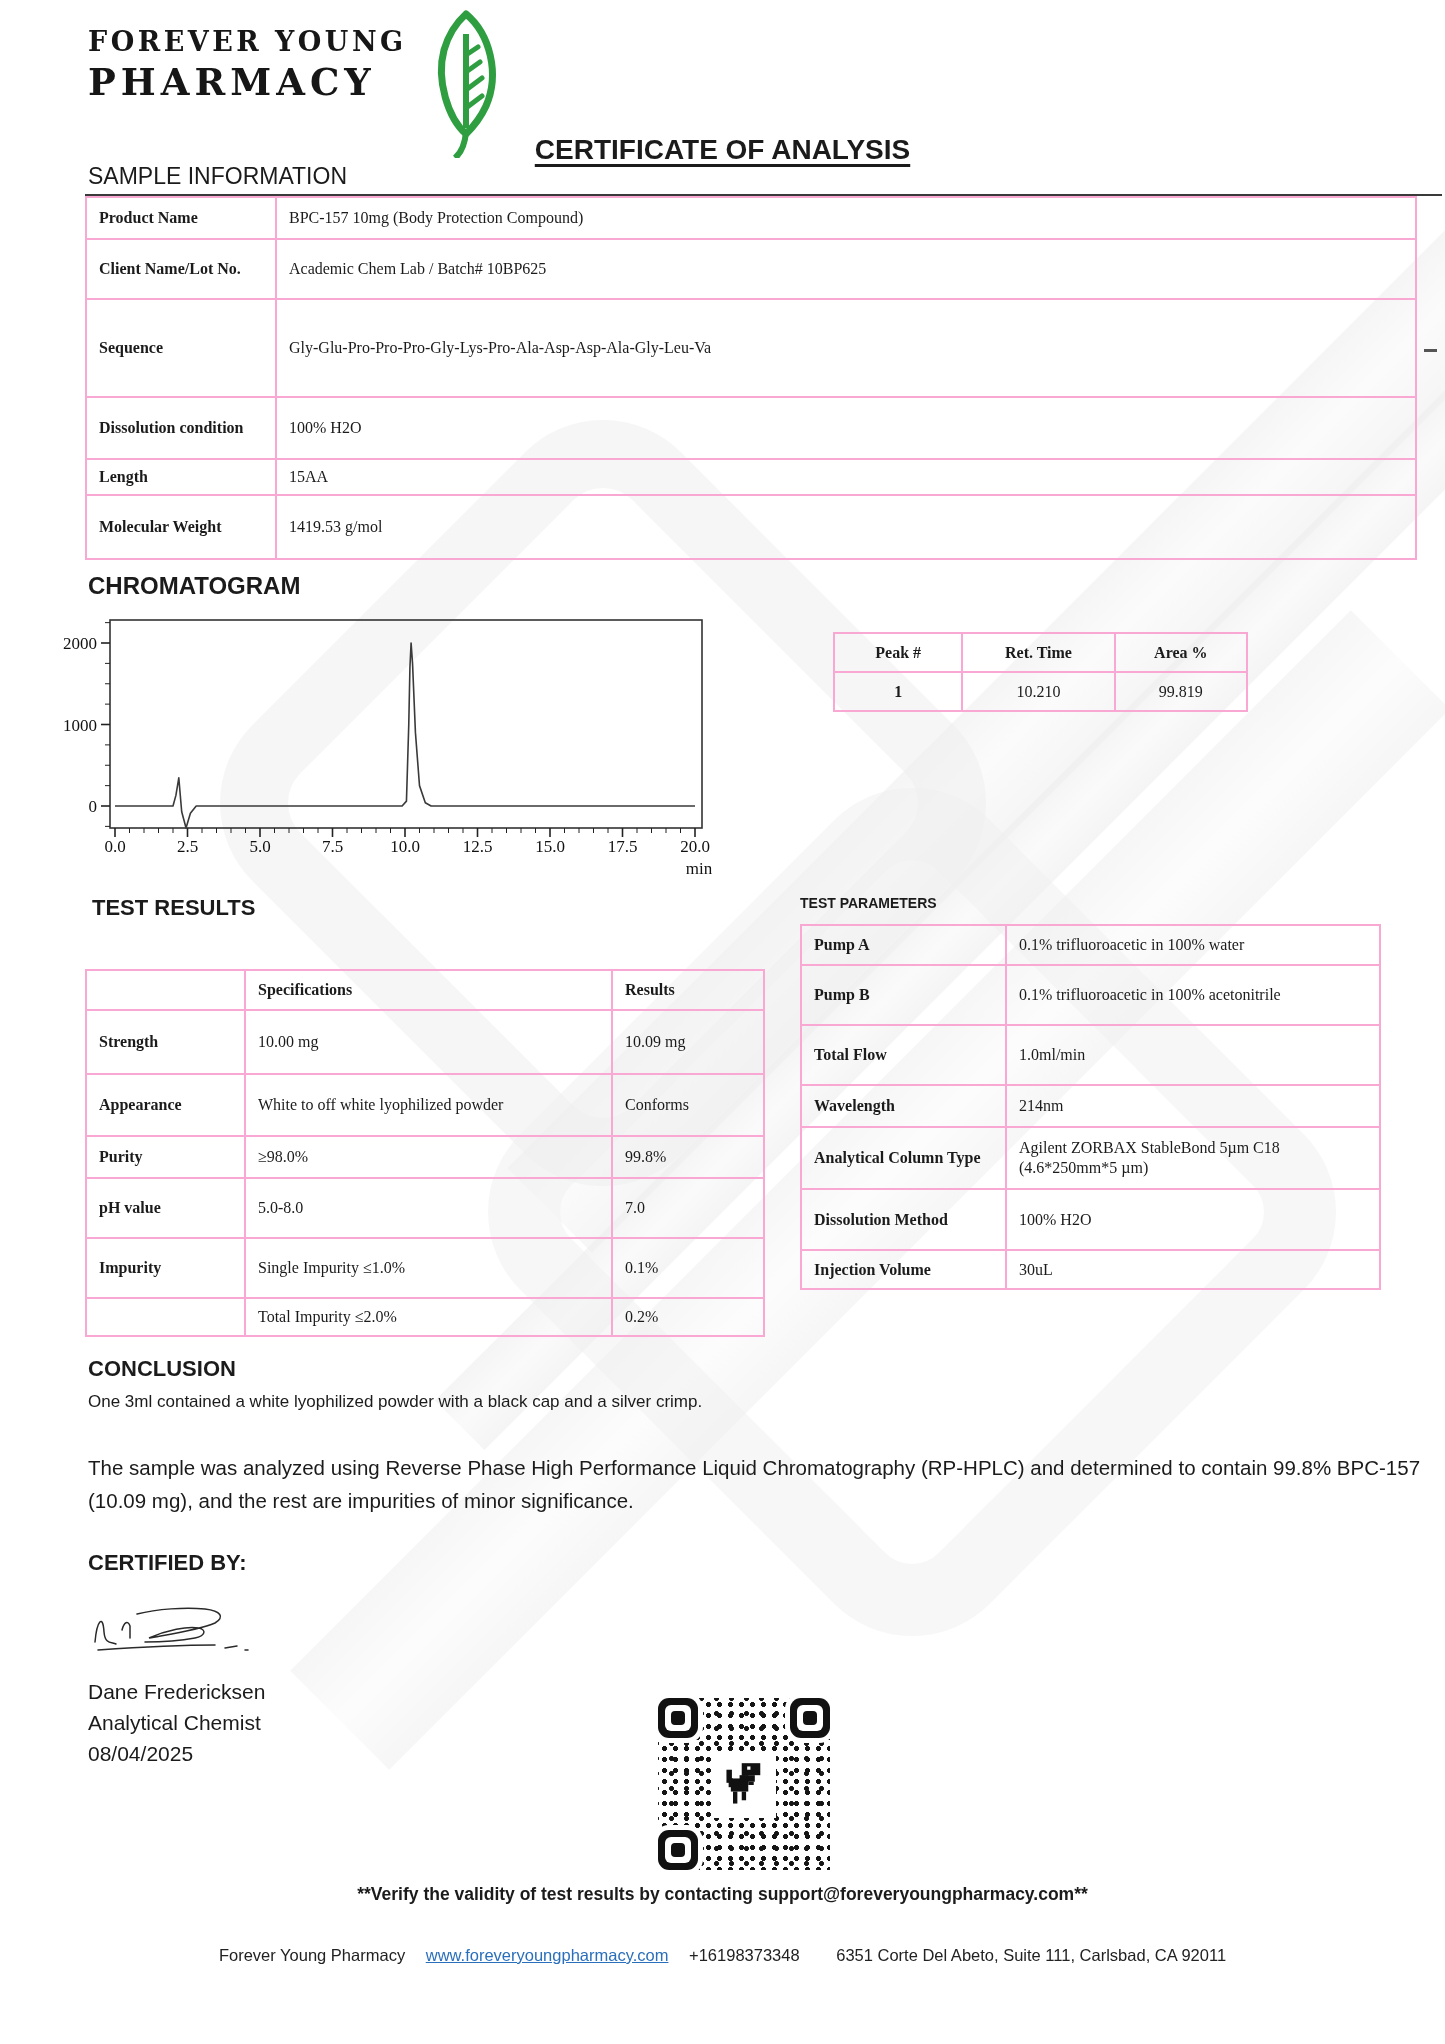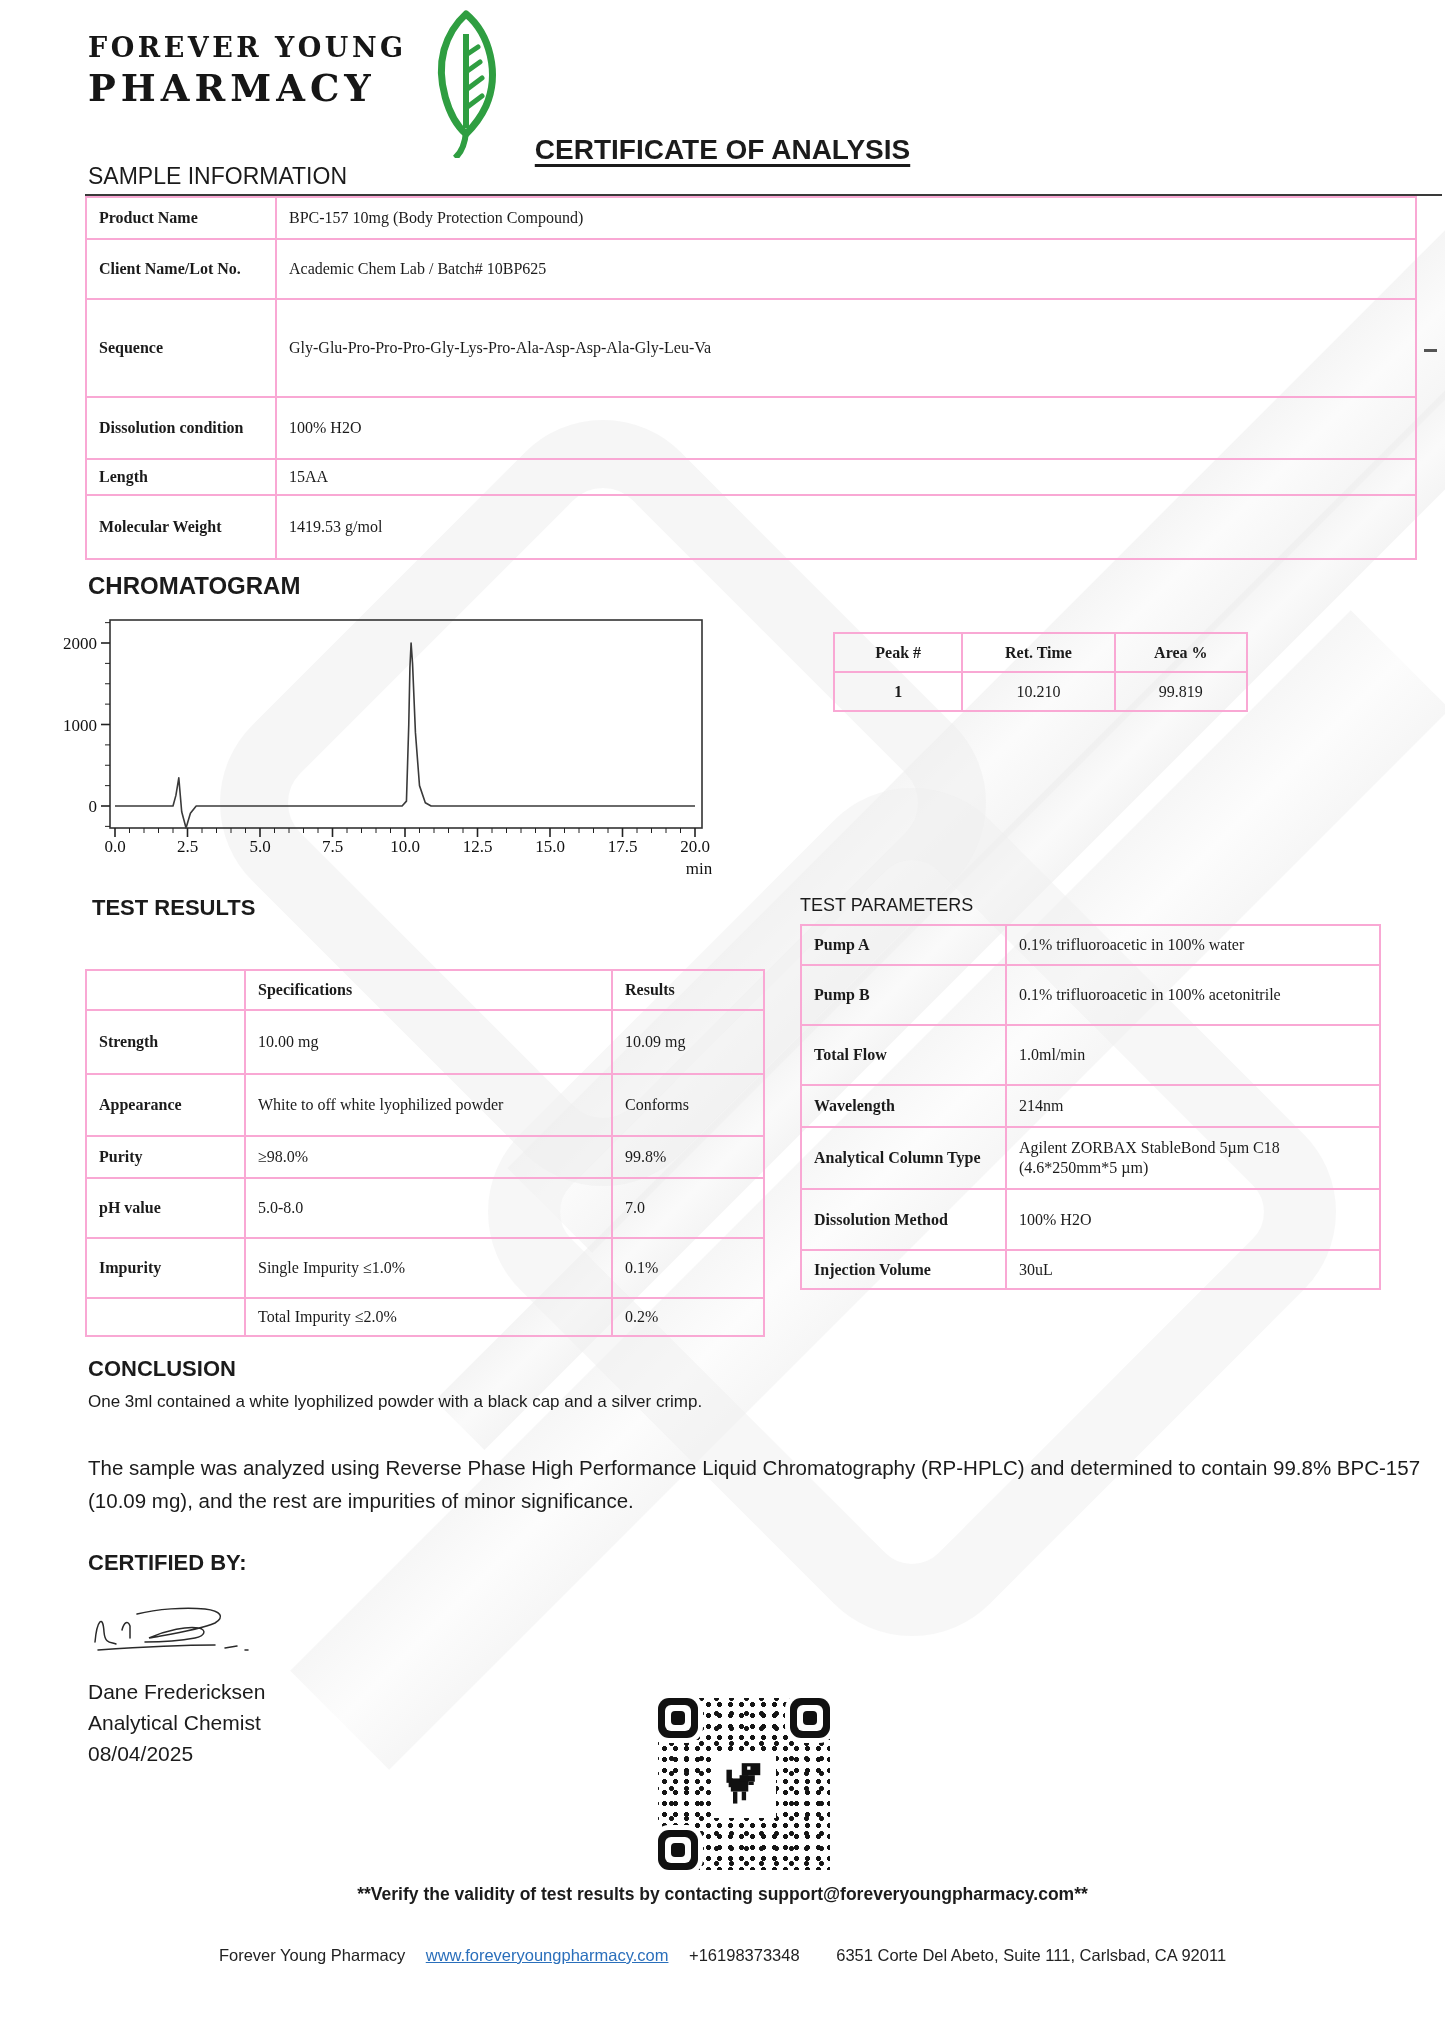--- a/index.html
+++ b/index.html
@@ -14,21 +14,21 @@
          background:linear-gradient(180deg,#ededed,#f8f8f8 45%,#ededed);}
   #wm-s2{left:240px;top:860px;width:1500px;height:70px;
          background:linear-gradient(180deg,#ececec,#f6f6f6 50%,#ececec);}
   #wm-s3{left:120px;top:1120px;width:1500px;height:140px;
          background:linear-gradient(180deg,#efefef,#fafafa 50%,#efefef);}
   .wm-ring{transform:rotate(45deg);border-radius:110px;opacity:.5;}
   #wm-r1{left:300px;top:500px;width:470px;height:470px;border:68px solid #ededed;}
   #wm-r2{left:580px;top:880px;width:520px;height:520px;border:72px solid #f0f0f0;}
 
   
-  #logo{left:88px;top:26px;margin-top:6px;}
+  #logo{left:88px;top:26px;}
   #logo .l1{font-family:"DejaVu Serif",serif;font-weight:900;font-size:27px;letter-spacing:3.5px;color:#161616;}
   #logo .l2{font-family:"DejaVu Serif",serif;font-weight:900;font-size:37px;letter-spacing:5px;color:#161616;margin-top:3px;}
   #leaf{left:424px;top:8px;}
   #doc-title{left:0;top:134px;width:1445px;text-align:center;font-weight:bold;font-size:28px;
              text-decoration:underline;text-decoration-thickness:2.5px;text-underline-offset:5px;}
 
   
   table{border-collapse:collapse;table-layout:fixed;}
   td{border:2px solid #f9a8d4;padding:4px 12px;font-size:16px;vertical-align:middle;
      line-height:1.25;overflow:hidden;font-family:Liberation Serif, serif;}
@@ -43,21 +43,21 @@
   
   #chrom-heading{left:88px;top:572px;font-weight:bold;font-size:24px;}
   #chromatogram-svg{left:55px;top:606px;}
   #chromatogram-svg text{font-family:"Liberation Serif",serif;font-size:17px;fill:#111;}
   #peak-table{left:833px;top:632px;}
   #peak-table table{width:415px;}
   #peak-table td{text-align:center;padding:2px 8px;height:33px;}
 
   
   #results-heading{left:92px;top:895px;font-weight:bold;font-size:22px;}
-  #params-heading{left:800px;top:895px;font-weight:normal;font-size:18px;}
+  #params-heading{left:800px;top:895px;font-weight:bold;font-size:14px;}
   #results-table{left:85px;top:924px;}
   #results-table table{width:678px;margin-top:45px;}
   #params-table{left:800px;top:924px;}
   #params-table table{width:579px;}
 
   
   #conclusion-heading{left:88px;top:1356px;font-weight:bold;font-size:22px;}
   #conclusion-p1{left:88px;top:1392px;font-size:17px;}
   #conclusion-p2{left:88px;top:1452px;width:1340px;font-size:20.5px;line-height:1.6;}
   #certified-heading{left:88px;top:1550px;font-weight:bold;font-size:22px;}

